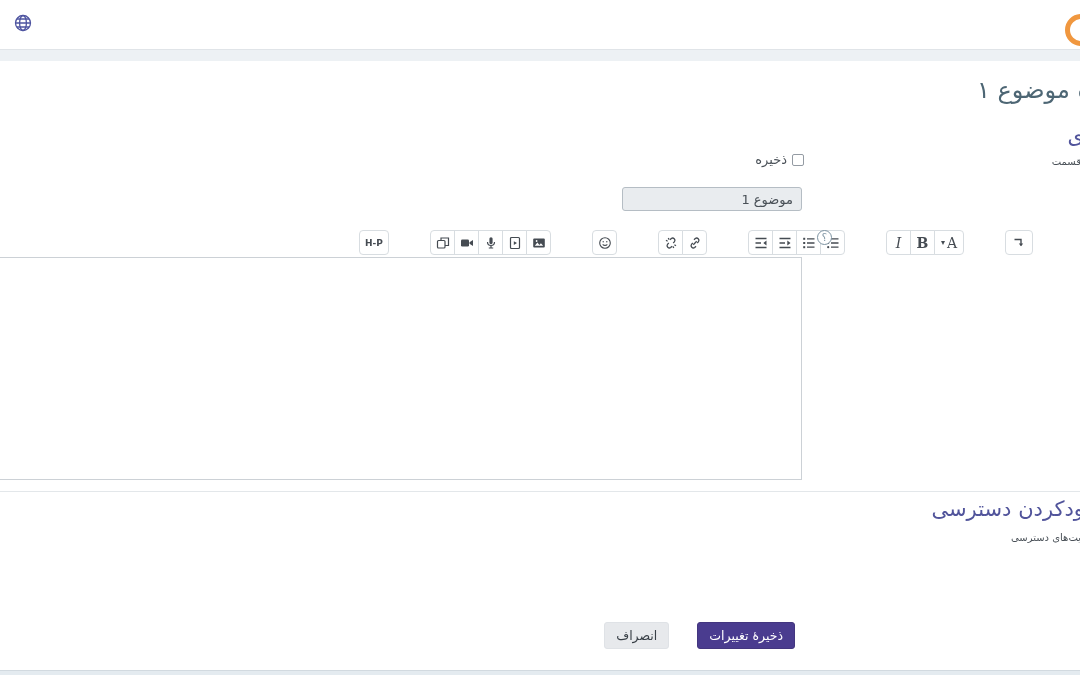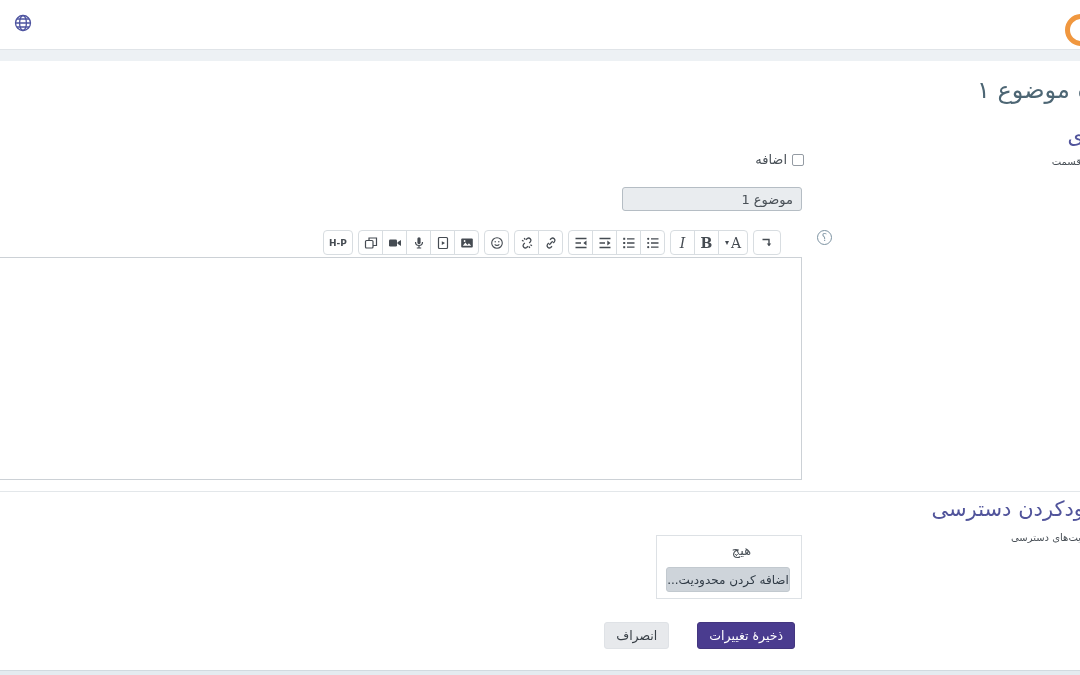--- a/index.html
+++ b/index.html
@@ -34,21 +34,21 @@
 
   
   .name-input { position:absolute; top:187px; right:278px; width:180px; height:24px;
                 background:#e9ecef; border:1px solid #b5bdc4; border-radius:3px;
                 font-size:13px; color:#495057; padding:0 8px; direction:rtl; text-align:right;
                 font-family:"DejaVu Sans", sans-serif; }
 
   
   .toolbar { position:absolute; top:230px; right:283px; width:474px; height:25px;
              display:flex; direction:ltr; gap:5px; }
-  .tb-group { display:flex; }
+  .tb-group { display:flex;margin-left:36px; }
   .tb-btn { width:25px; height:25px; background:#fff; border:1px solid #d8dde1;
             display:flex; align-items:center; justify-content:center; cursor:pointer;
             color:#454b52; margin-left:-1px; padding:0; }
   .tb-group .tb-btn:first-child { margin-left:0; border-radius:4px 0 0 4px; }
   .tb-group .tb-btn:last-child  { border-radius:0 4px 4px 0; }
   .tb-group .tb-btn:only-child  { border-radius:4px; }
   .tb-btn svg { display:block; }
   .tb-w30 { width:30px; } .tb-w28 { width:28px; }
   .tb-txt { font-size:14px; font-family:"DejaVu Serif", serif; }
   .tb-h5p { font-size:9px; font-weight:bold; font-family:"DejaVu Sans", sans-serif; letter-spacing:0; }
@@ -103,21 +103,21 @@
   </div>
   <div class="subbar"></div>
 
   <h1 class="page-title">ۀ موضوع ۱</h1>
 
   <h2 class="sect-heading h-general">ی</h2>
   <div class="row-label lbl-section">قسمت</div>
 
   <div class="custom-row">
     <input type="checkbox" style="">
-    <span class="cb-label">اضافه</span>
+    <span class="cb-label">ذخیره</span>
   </div>
 
   <input class="name-input" disabled="" value="موضوع 1" style="">
 
   <div class="toolbar">
     <div class="tb-group">
       <button class="tb-btn tb-w30">
         <span class="tb-h5p">H-P</span>
       </button>
     </div>
@@ -233,24 +233,20 @@
   </div>
 
   <div class="help-icon">؟</div>
 
   <div class="editor-area" contenteditable="true" style=""></div>
 
   <div class="divider"></div>
   <h2 class="sect-heading h-restrict">ودکردن دسترسی</h2>
   <div class="row-label lbl-restrict">یت‌های دسترسی</div>
 
-  <div class="restrict-box">
-    <div class="none-text">هیچ</div>
-    <button class="add-restriction">اضافه کردن محدودیت...</button>
-  </div>
 
   <div class="actions">
     <button class="btn btn-save">ذخیرهٔ تغییرات</button>
     <button class="btn btn-cancel">انصراف</button>
   </div>
 
   <div class="footer-strip"></div>
 </div>
 
 </body></html>

